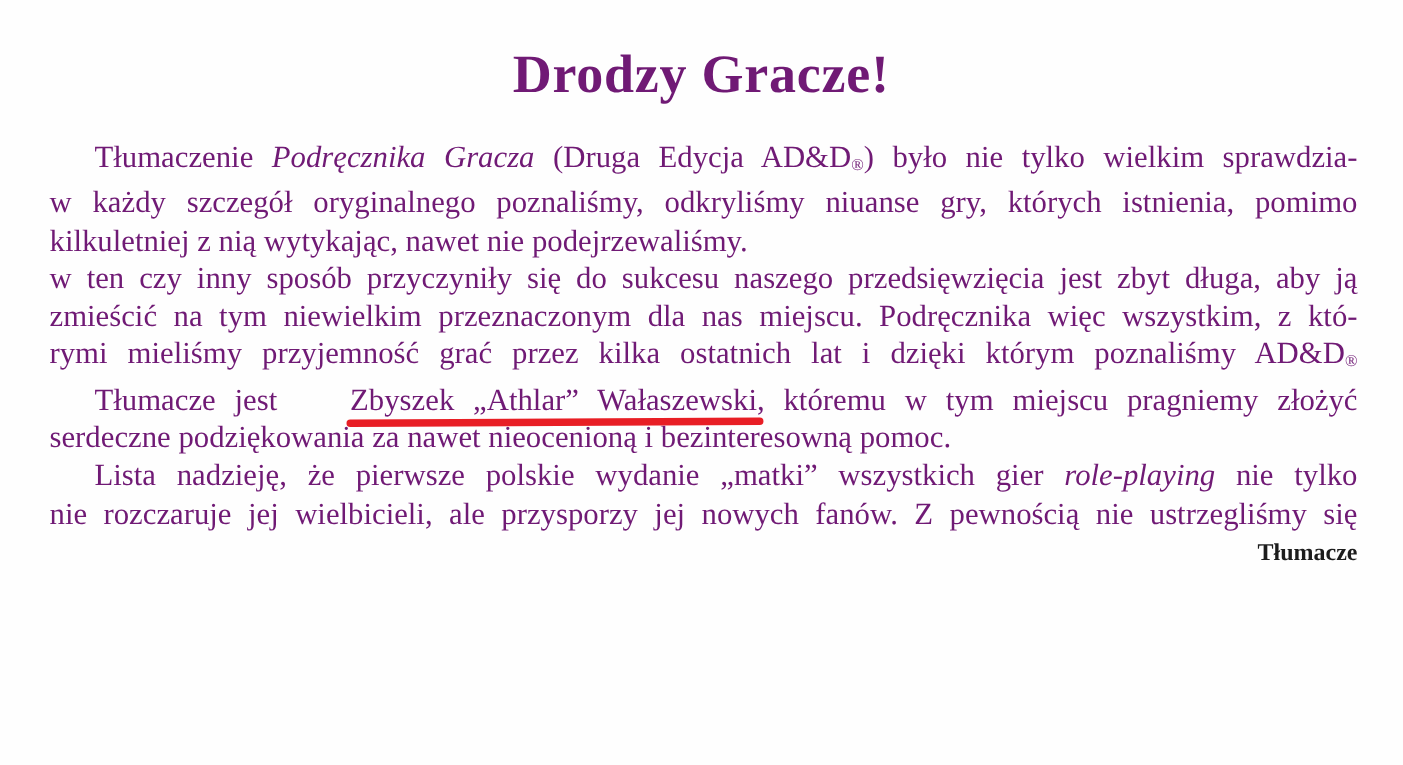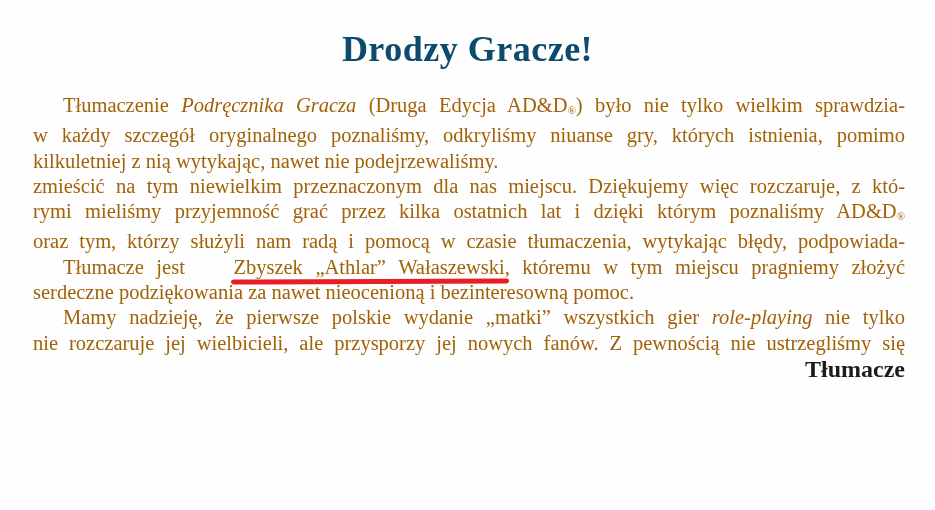--- a/index.html
+++ b/index.html
@@ -55,45 +55,45 @@
     bottom: -6px;
     height: 5px;
     border-radius: 3px;
     background: var(--underline-color, #e81e25);
     transform: rotate(-0.25deg);
   }
   .signature {
     margin: 0 30px 0 0;
     text-align: right;
     font-weight: bold;
-    font-size: 24px;
+    font-size: 16px;
     line-height: 26px;
   }
 </style>
 </head>
 <body>
 
 <div class="page">
-  <h1 class="title" style="color: #0c4a6e;">Drodzy Gracze!</h1>
+  <h1 class="title" style="color: #701a75;">Drodzy Gracze!</h1>
 
-  <div class="body-text" style="color: #a16207; font-family: Liberation Serif, serif;">
+  <div class="body-text" style="color: #701a75; font-family: Liberation Serif, serif;">
       <div class="para">
         <div class="line indent"><span class="seg">Tłumaczenie </span><span class="seg italic">Podręcznika Gracza</span><span class="seg"> (Druga Edycja AD&amp;D</span><span class="seg registered">®</span><span class="seg">) było nie tylko wielkim sprawdzia-</span></div>
         <div class="line"><span class="seg">w każdy szczegół oryginalnego poznaliśmy, odkryliśmy niuanse gry, których istnienia, pomimo</span></div>
         <div class="line last"><span class="seg">kilkuletniej z nią wytykając, nawet nie podejrzewaliśmy.</span></div>
       </div>
       <div class="para">
-        <div class="line"><span class="seg">zmieścić na tym niewielkim przeznaczonym dla nas miejscu. Dziękujemy więc rozczaruje, z któ-</span></div>
+        <div class="line"><span class="seg">w ten czy inny sposób przyczyniły się do sukcesu naszego przedsięwzięcia jest zbyt długa, aby ją</span></div>
+        <div class="line"><span class="seg">zmieścić na tym niewielkim przeznaczonym dla nas miejscu. Podręcznika więc wszystkim, z któ-</span></div>
         <div class="line"><span class="seg">rymi mieliśmy przyjemność grać przez kilka ostatnich lat i dzięki którym poznaliśmy AD&amp;D</span><span class="seg registered">®</span></div>
-        <div class="line"><span class="seg">oraz tym, którzy służyli nam radą i pomocą w czasie tłumaczenia, wytykając błędy, podpowiada-</span></div>
       </div>
       <div class="para">
         <div class="line indent"><span class="seg">Tłumacze jest </span><span class="seg red-underline">Zbyszek „Athlar” Wałaszewski</span><span class="seg">, któremu w tym miejscu pragniemy złożyć</span></div>
         <div class="line last"><span class="seg">serdeczne podziękowania za nawet nieocenioną i bezinteresowną pomoc.</span></div>
       </div>
       <div class="para">
-        <div class="line indent"><span class="seg">Mamy nadzieję, że pierwsze polskie wydanie „matki” wszystkich gier </span><span class="seg italic">role-playing</span><span class="seg"> nie tylko</span></div>
+        <div class="line indent"><span class="seg">Lista nadzieję, że pierwsze polskie wydanie „matki” wszystkich gier </span><span class="seg italic">role-playing</span><span class="seg"> nie tylko</span></div>
         <div class="line"><span class="seg">nie rozczaruje jej wielbicieli, ale przysporzy jej nowych fanów. Z pewnością nie ustrzegliśmy się</span></div>
       </div>
     </div>
 
   <div class="signature" style="color: rgb(28, 28, 28);">Tłumacze</div>
 </div>
 
 </body></html>

